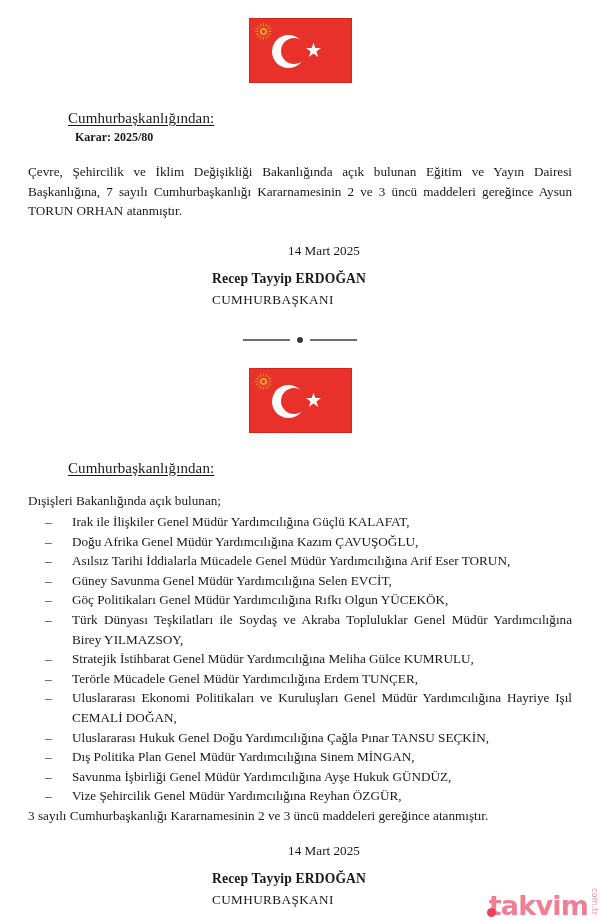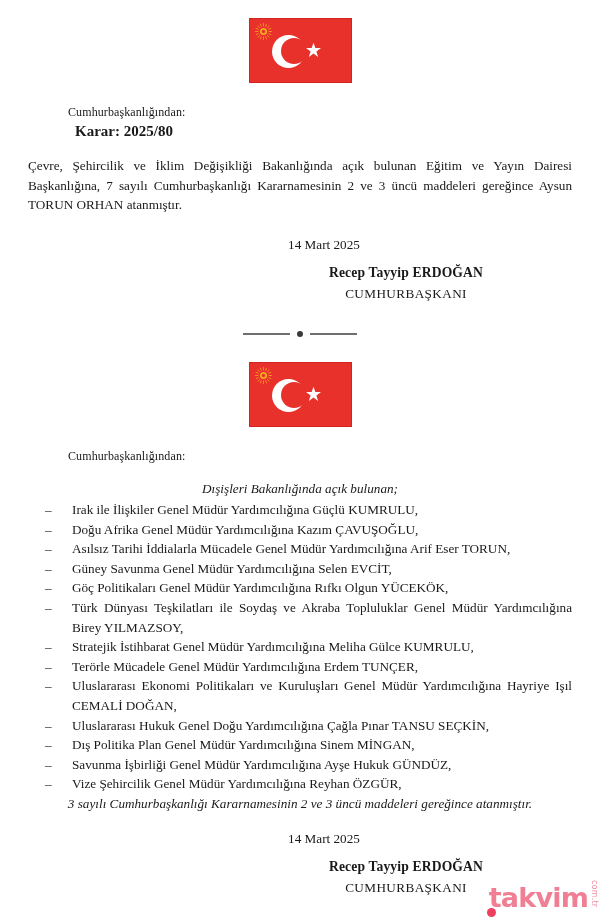--- a/index.html
+++ b/index.html
@@ -82,49 +82,50 @@
     width: 17px;
     height: 17px;
   }
   .flag .sun svg { display: block; }
 
   
   .heading-block {
     padding-left: 68px;
   }
   .org-title {
-    font-size: 12px;
+    font-size: 15px;
     line-height: 19px;
+    text-decoration: underline;
     text-underline-offset: 2px;
     letter-spacing: 0.1px;
     white-space: nowrap;
+    margin-top: 6px;
   }
   .decision-no {
-    font-size: 15px;
+    font-size: 12px;
     line-height: 18px;
     font-weight: bold;
     padding-left: 7px;
     white-space: nowrap;
   }
 
   
   .body-area {
     padding: 0 28px;
   }
   p.body-text {
     margin: 0;
     font-size: 13.2px;
     line-height: 19.5px;
     text-align: justify;
     text-justify: inter-word;
     hyphens: none;
   }
   p.body-text.left {
-    text-align: center;
-    font-style: italic;
+    text-align: left;
   }
 
   
   ul.appoint-list {
     list-style: none;
     margin: 0;
     padding: 0 0 0 17px;
   }
   ul.appoint-list li {
     position: relative;
@@ -149,21 +150,21 @@
   }
 
   
   .date-line {
     text-align: center;
     font-size: 13.2px;
     line-height: 19px;
     padding-left: 48px;
   }
   .sign-block {
-    text-align: center;
+    text-align: left;
     padding-left: 212px;
   }
   .sign-name {
     font-size: 13.6px;
     line-height: 21px;
     font-weight: bold;
     letter-spacing: 0.15px;
   }
   .sign-role {
     font-size: 13.2px;
@@ -202,21 +203,21 @@
     display: flex;
     align-items: flex-end;
     justify-content: flex-end;
     pointer-events: none;
   }
   .watermark .wm-inner {
     position: relative;
     display: flex;
     align-items: baseline;
     background: rgba(255, 255, 255, 0.55);
-    padding: 1px 1px 8px 4px;
+    padding: 1px 1px 0 4px;
     border-radius: 2px;
   }
   .watermark .wm-name {
     font-family: "DejaVu Sans", "Liberation Sans", sans-serif;
     font-size: 27px;
     font-weight: bold;
     line-height: 29px;
     color: #f07f94;
     letter-spacing: -0.8px;
   }
@@ -379,21 +380,21 @@
     <div class="sp-head-body2"></div>
 
     <div class="body-area">
       <p class="body-text left">Dışişleri Bakanlığında açık bulunan;</p>
 
       <div class="sp-intro-list"></div>
 
       <ul class="appoint-list">
           <li>
             <span class="dash">–</span>
-            <span class="li-text">Irak ile İlişkiler Genel Müdür Yardımcılığına Güçlü KUMRULU,</span>
+            <span class="li-text">Irak ile İlişkiler Genel Müdür Yardımcılığına Güçlü KALAFAT,</span>
           </li>
           <li>
             <span class="dash">–</span>
             <span class="li-text">Doğu Afrika Genel Müdür Yardımcılığına Kazım ÇAVUŞOĞLU,</span>
           </li>
           <li>
             <span class="dash">–</span>
             <span class="li-text">Asılsız Tarihi İddialarla Mücadele Genel Müdür Yardımcılığına Arif Eser TORUN,</span>
           </li>
           <li>

